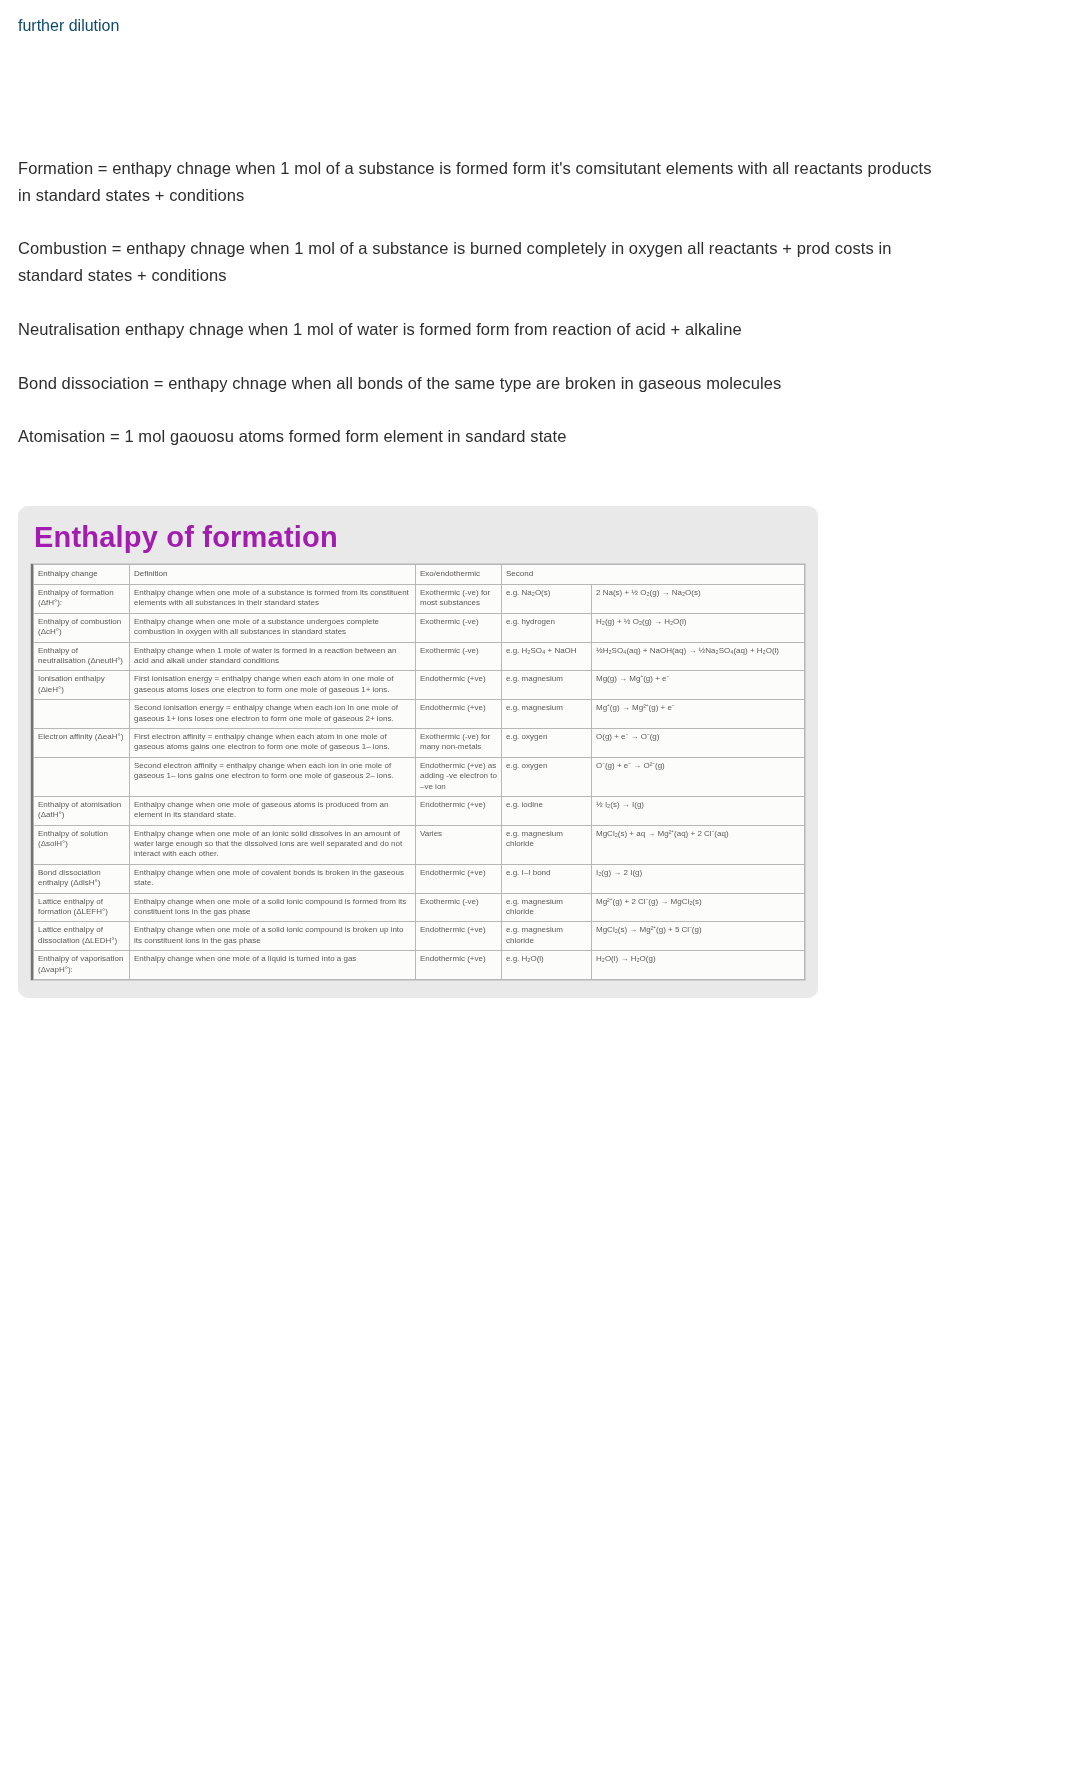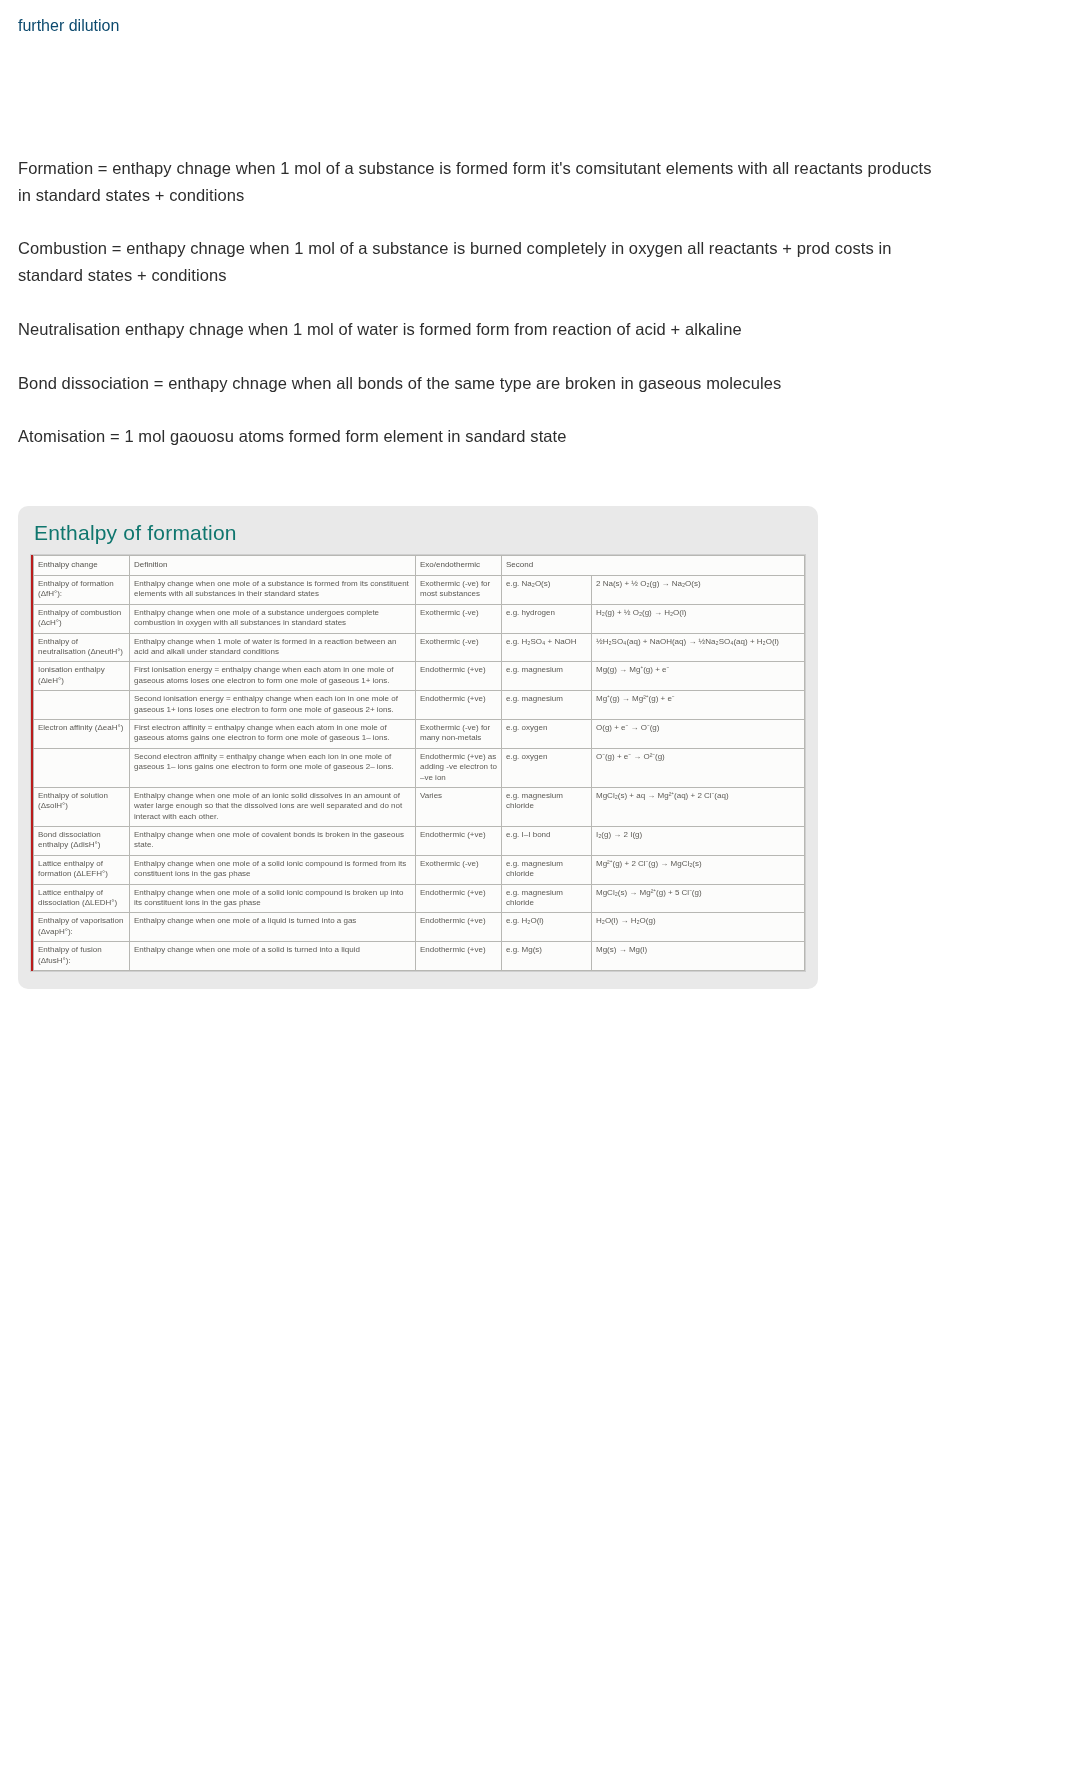--- a/index.html
+++ b/index.html
@@ -14,26 +14,26 @@
   .paras { margin-top:117px; }
   .para {
     font-size:16.5px; line-height:1.62; max-width:925px;
     margin-bottom:27px; color:#2d2d2d; letter-spacing:0.1px;
   }
   .card {
     margin-top:56px; width:800px; background:#e9e9e9;
     border-radius:10px; padding:12px 13px 18px 13px;
   }
   .card-title {
-    font-size:21px; font-weight:400; color:#0f766e;
+    font-size:29px; font-weight:700; color:#a21caf;
     margin:3px 0 10px 3px; letter-spacing:0.2px;
   }
   .table-wrap {
     background:#fcfcfb;
-    border-left:2px solid #b91c1c;
+    border-left:2px solid #737373;
     box-shadow:0 0 0 1px #cfcfcf;
   }
   table.enthalpy { width:100%; border-collapse:collapse; table-layout:fixed; }
   table.enthalpy th, table.enthalpy td {
     border:1px solid #b7b7b3;
     font-size:8px; line-height:1.3; padding:3px 4px 4px 4px;
     vertical-align:top; text-align:left;
     color:#5c5a55; font-weight:400;
     word-wrap:break-word;
   }
@@ -129,20 +129,27 @@
               <td class="cell-equation">O(g) + e⁻ → O⁻(g)</td>
             </tr>
             <tr>
               <td class="cell-term"></td>
               <td class="cell-definition">Second electron affinity = enthalpy change when each ion in one mole of gaseous 1– ions gains one electron to form one mole of gaseous 2– ions.</td>
               <td class="cell-thermic">Endothermic (+ve) as adding -ve electron to –ve ion</td>
               <td class="cell-example">e.g. oxygen</td>
               <td class="cell-equation">O⁻(g) + e⁻ → O²⁻(g)</td>
             </tr>
             <tr>
+              <td class="cell-term">Enthalpy of atomisation (ΔatH°)</td>
+              <td class="cell-definition">Enthalpy change when one mole of gaseous atoms is produced from an element in its standard state.</td>
+              <td class="cell-thermic">Endothermic (+ve)</td>
+              <td class="cell-example">e.g. iodine</td>
+              <td class="cell-equation">½ I₂(s) → I(g)</td>
+            </tr>
+            <tr>
               <td class="cell-term">Enthalpy of solution (ΔsolH°)</td>
               <td class="cell-definition">Enthalpy change when one mole of an ionic solid dissolves in an amount of water large enough so that the dissolved ions are well separated and do not interact with each other.</td>
               <td class="cell-thermic">Varies</td>
               <td class="cell-example">e.g. magnesium chloride</td>
               <td class="cell-equation">MgCl₂(s) + aq → Mg²⁺(aq) + 2 Cl⁻(aq)</td>
             </tr>
             <tr>
               <td class="cell-term">Bond dissociation enthalpy (ΔdisH°)</td>
               <td class="cell-definition">Enthalpy change when one mole of covalent bonds is broken in the gaseous state.</td>
               <td class="cell-thermic">Endothermic (+ve)</td>
@@ -163,25 +170,18 @@
               <td class="cell-example">e.g. magnesium chloride</td>
               <td class="cell-equation">MgCl₂(s) → Mg²⁺(g) + 5 Cl⁻(g)</td>
             </tr>
             <tr>
               <td class="cell-term">Enthalpy of vaporisation (ΔvapH°):</td>
               <td class="cell-definition">Enthalpy change when one mole of a liquid is turned into a gas</td>
               <td class="cell-thermic">Endothermic (+ve)</td>
               <td class="cell-example">e.g. H₂O(l)</td>
               <td class="cell-equation">H₂O(l) → H₂O(g)</td>
             </tr>
-            <tr>
-              <td class="cell-term">Enthalpy of fusion (ΔfusH°):</td>
-              <td class="cell-definition">Enthalpy change when one mole of a solid is turned into a liquid</td>
-              <td class="cell-thermic">Endothermic (+ve)</td>
-              <td class="cell-example">e.g. Mg(s)</td>
-              <td class="cell-equation">Mg(s) → Mg(l)</td>
-            </tr>
           </tbody>
       </table>
     </div>
   </div>
 
 </div>
 
 </body></html>

